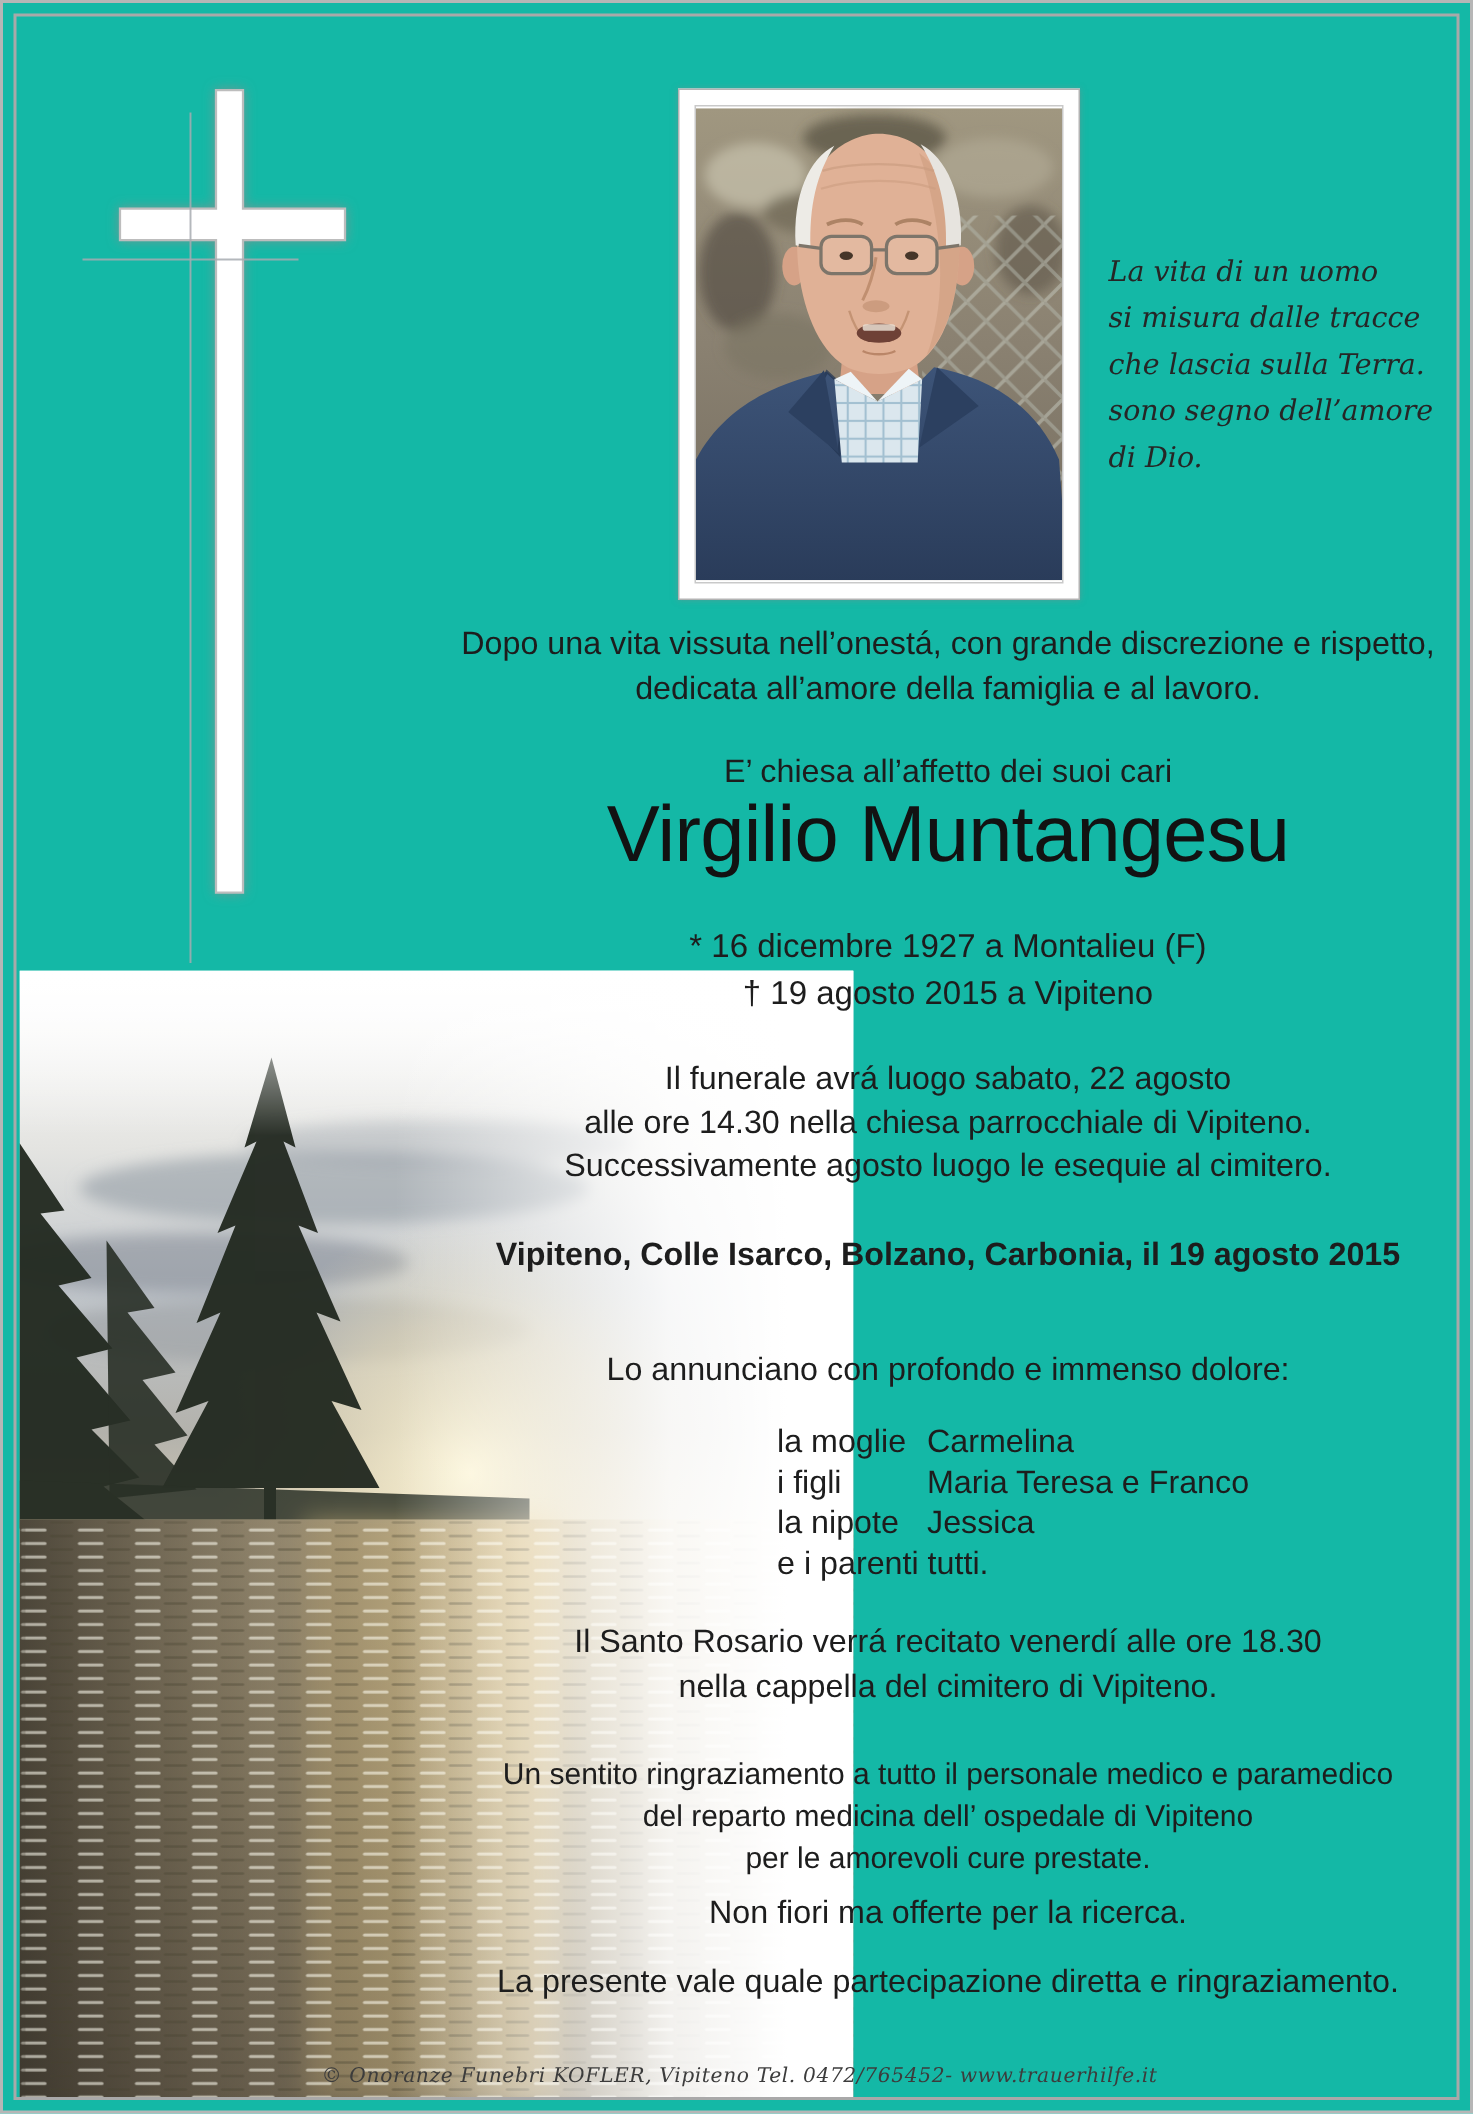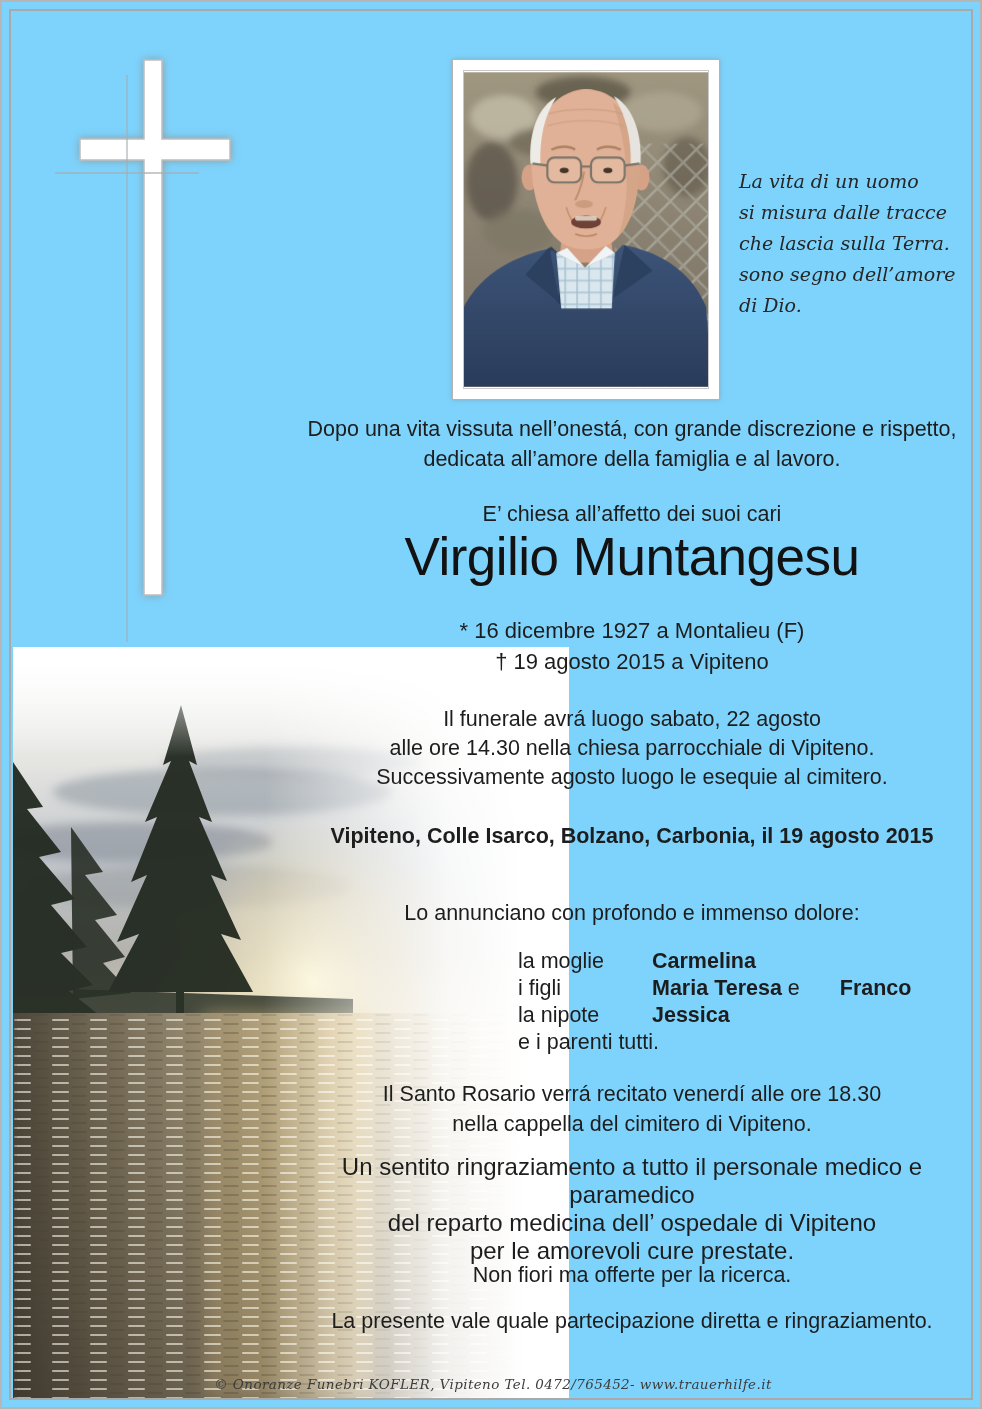--- a/index.html
+++ b/index.html
@@ -1,19 +1,19 @@
 <!DOCTYPE html>
 <html><head>
 <meta charset="utf-8">
 <style>
   html,body{margin:0;padding:0;background:#e9e9e9;}
   .card{
     position:relative;
     width:982px;height:1409px;
-    background:#7dd3fc;
+    background:#14b8a6;
     box-sizing:border-box;
     border:2px solid #b6b6b6;
     overflow:hidden;
     font-family:"Liberation Sans", sans-serif;
     color:#1d1d1d;
   }
   .inner-frame{
     position:absolute; inset:7px;
     border:2px solid #a9a9a9;
     pointer-events:none;
@@ -41,28 +41,28 @@
     position:absolute;left:737px;top:164px;width:240px;
     font-family:"DejaVu Serif", serif;font-style:italic;
     font-size:19px;line-height:31px;color:#262626;
     text-align:left;z-index:4;
   }
   .body-t{font-size:21.5px;line-height:30px;}
   .funeral-t{font-size:21.5px;line-height:29px;}
   .name-t{font-size:53px;line-height:46px;color:#121212;letter-spacing:-0.5px;}
   .dates-t{font-size:22px;line-height:31px;}
   .cities-t{font-size:21.5px;font-weight:bold;}
-  .thanks-t{font-size:24px;line-height:28px;}
+  .thanks-t{font-size:20px;line-height:28px;margin-top:16px;}
   .family{
     position:absolute;left:516px;top:946px;width:430px;
     font-size:21.5px;line-height:27px;text-align:left;z-index:4;
   }
   .family-row{display:flex;}
   .family-row .rel{flex:0 0 100px;}
-  .family-row .seg-bold{font-weight:bold;margin-left:34px;}
+  .family-row .seg-bold{font-weight:normal;}
   .footer{
     position:absolute;left:120px;top:1374px;width:742px;
     text-align:center;
     font-family:"DejaVu Serif", serif;font-style:italic;
     font-size:13.5px;color:#3c3c3c;letter-spacing:.4px;
     z-index:4;
   }
 </style>
 </head>
 <body>

